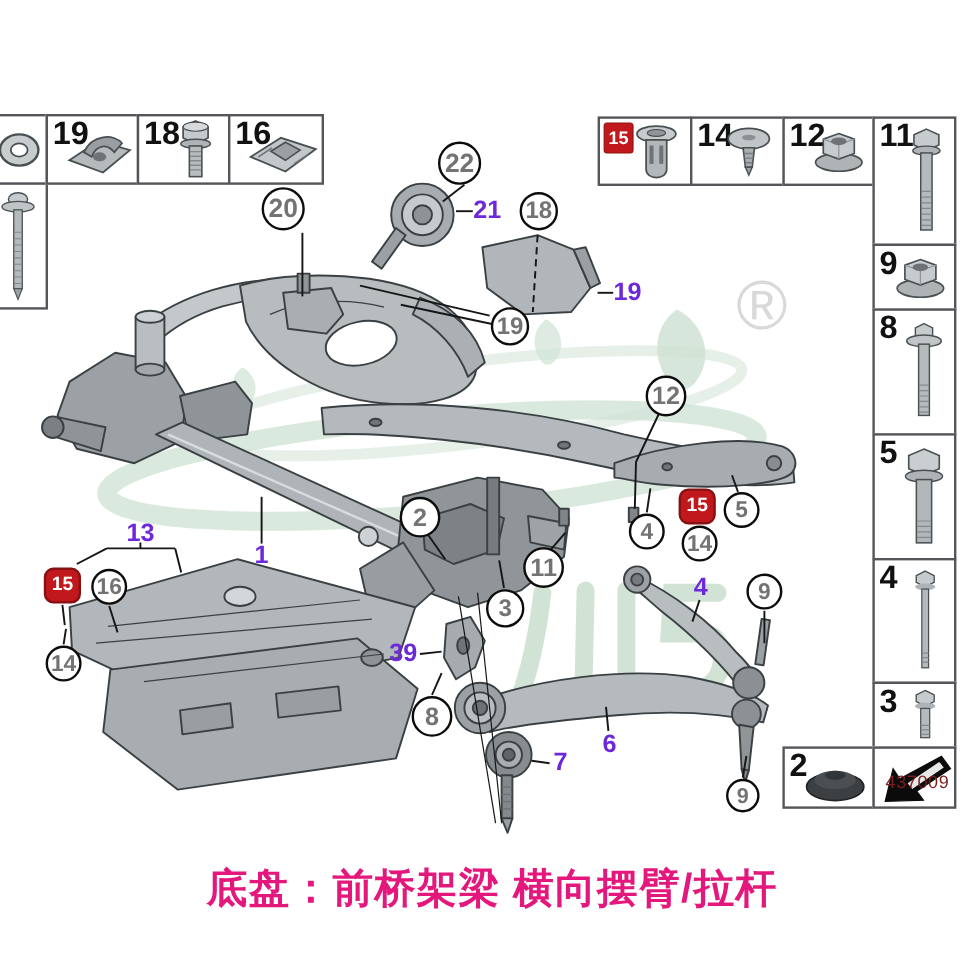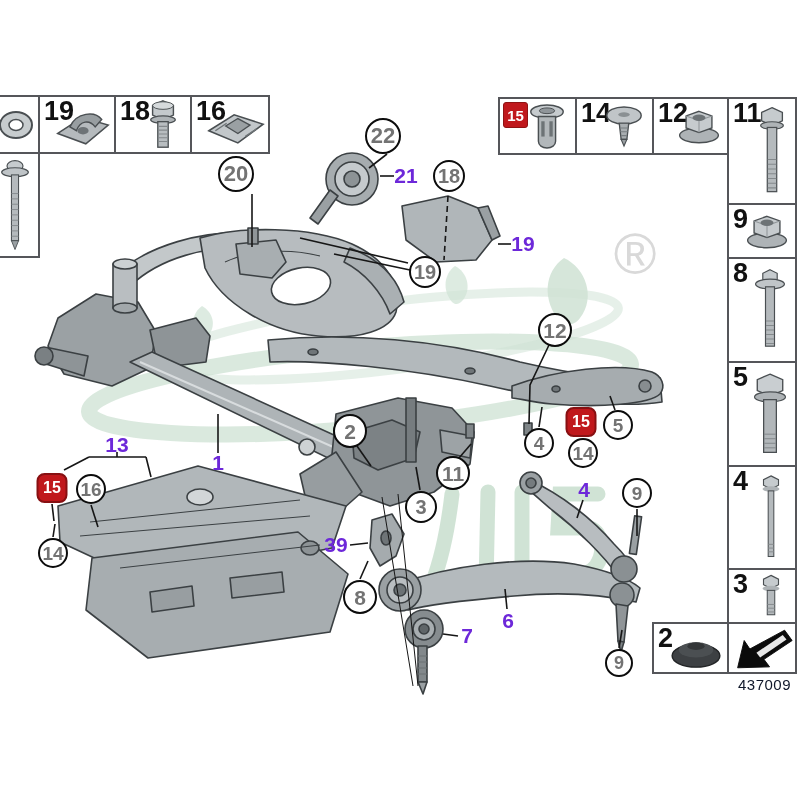--- a/index.html
+++ b/index.html
@@ -14,21 +14,21 @@
   .pl{position:absolute;transform:translate(-50%,-50%);font-weight:bold;font-size:21px;color:#6d28d9;
       z-index:30;white-space:nowrap;}
   .rb{position:absolute;transform:translate(-50%,-50%);width:31px;height:30px;border-radius:8px;
       border:2px solid #871012;color:#fff;font-weight:bold;font-size:16px;display:flex;align-items:center;
       justify-content:center;z-index:30;box-sizing:border-box;}
   .legend-badge{position:absolute;left:3px;top:3px;width:25px;height:26px;border-radius:3px;
       border:1.5px solid #8f1313;color:#fff;font-weight:bold;font-size:15px;display:flex;
       align-items:center;justify-content:center;box-sizing:border-box;}
   #caption{position:absolute;left:160px;top:718px;width:500px;text-align:center;font-size:34px;
       font-weight:bold;letter-spacing:1px;z-index:40;}
-  #drawing-number{position:absolute;left:738px;top:676px;font-size:15px;color:#0f172a;
+  #drawing-number{position:absolute;left:738px;top:644px;font-size:15px;color:#7f1d1d;
       letter-spacing:0.5px;z-index:40;}
   svg.overlay{position:absolute;left:0;top:0;z-index:10;}
 </style>
 </head>
 <body>
 
 <div id="stage">
 
   <svg width="0" height="0" style="position:absolute" aria-hidden="true">
     <defs>
@@ -370,13 +370,14 @@
       <div class="pl" style="left: 218px; top: 463px;">1</div>
       <div class="pl" style="left: 336px; top: 545px;">39</div>
       <div class="pl" style="left: 584px; top: 490px;">4</div>
       <div class="pl" style="left: 467px; top: 636px;">7</div>
       <div class="pl" style="left: 508px; top: 621px;">6</div>
       <div class="rb" style="left: 52px; top: 488px; background: rgb(192, 24, 28);">15</div>
       <div class="rb" style="left: 581px; top: 422px; background: rgb(192, 24, 28);">15</div>
     </div>
 
   <div id="drawing-number">437009</div>
+  <div id="caption" style="color: rgb(228, 24, 124);">底盘：前桥架梁 横向摆臂/拉杆</div>
 </div>
 
 </body></html>

